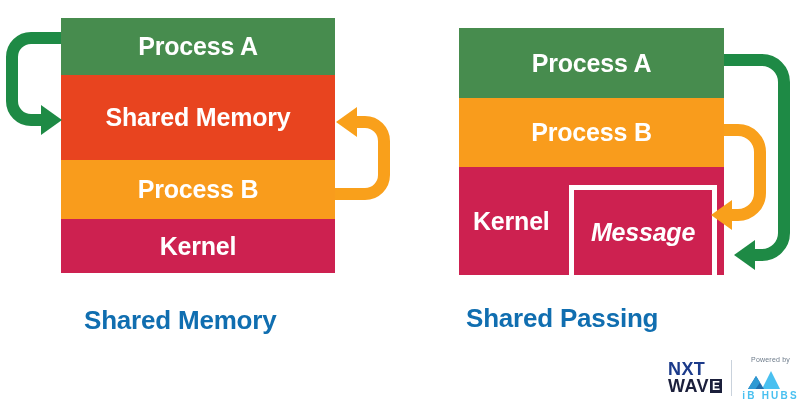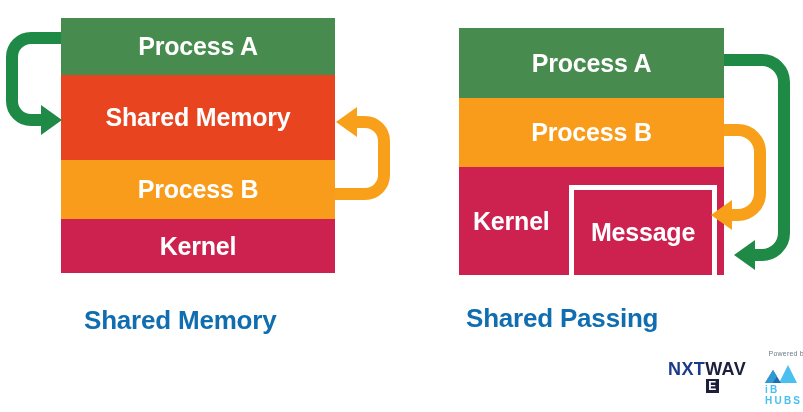--- a/index.html
+++ b/index.html
@@ -69,20 +69,21 @@
     height: 90px;
     border: 5px solid #ffffff;
     border-bottom: none;
     box-sizing: border-box;
     display: flex;
     flex-direction: column;
     align-items: center;
     justify-content: center;
     line-height: 1.08;
     text-align: center;
+    font-style: italic;
   }
   #message-queue-box span {
     font-size: 25px;
     font-weight: bold;
     color: #ffffff;
     display: block;
   }
 
   
   .caption {
@@ -109,21 +110,21 @@
     position: absolute;
     left: 668px;
     top: 352px;
     width: 132px;
     height: 52px;
     display: flex;
     align-items: center;
   }
   #nxtwave-logo {
     display: flex;
-    flex-direction: row;
+    flex-direction: column;
     justify-content: center;
     line-height: 0.97;
     padding-right: 9px;
   }
   #nxtwave-logo .lw {
     font-family: "Liberation Sans", sans-serif;
     font-weight: bold;
     font-size: 18px;
     letter-spacing: 0.4px;
     color: #1b1f3b;

